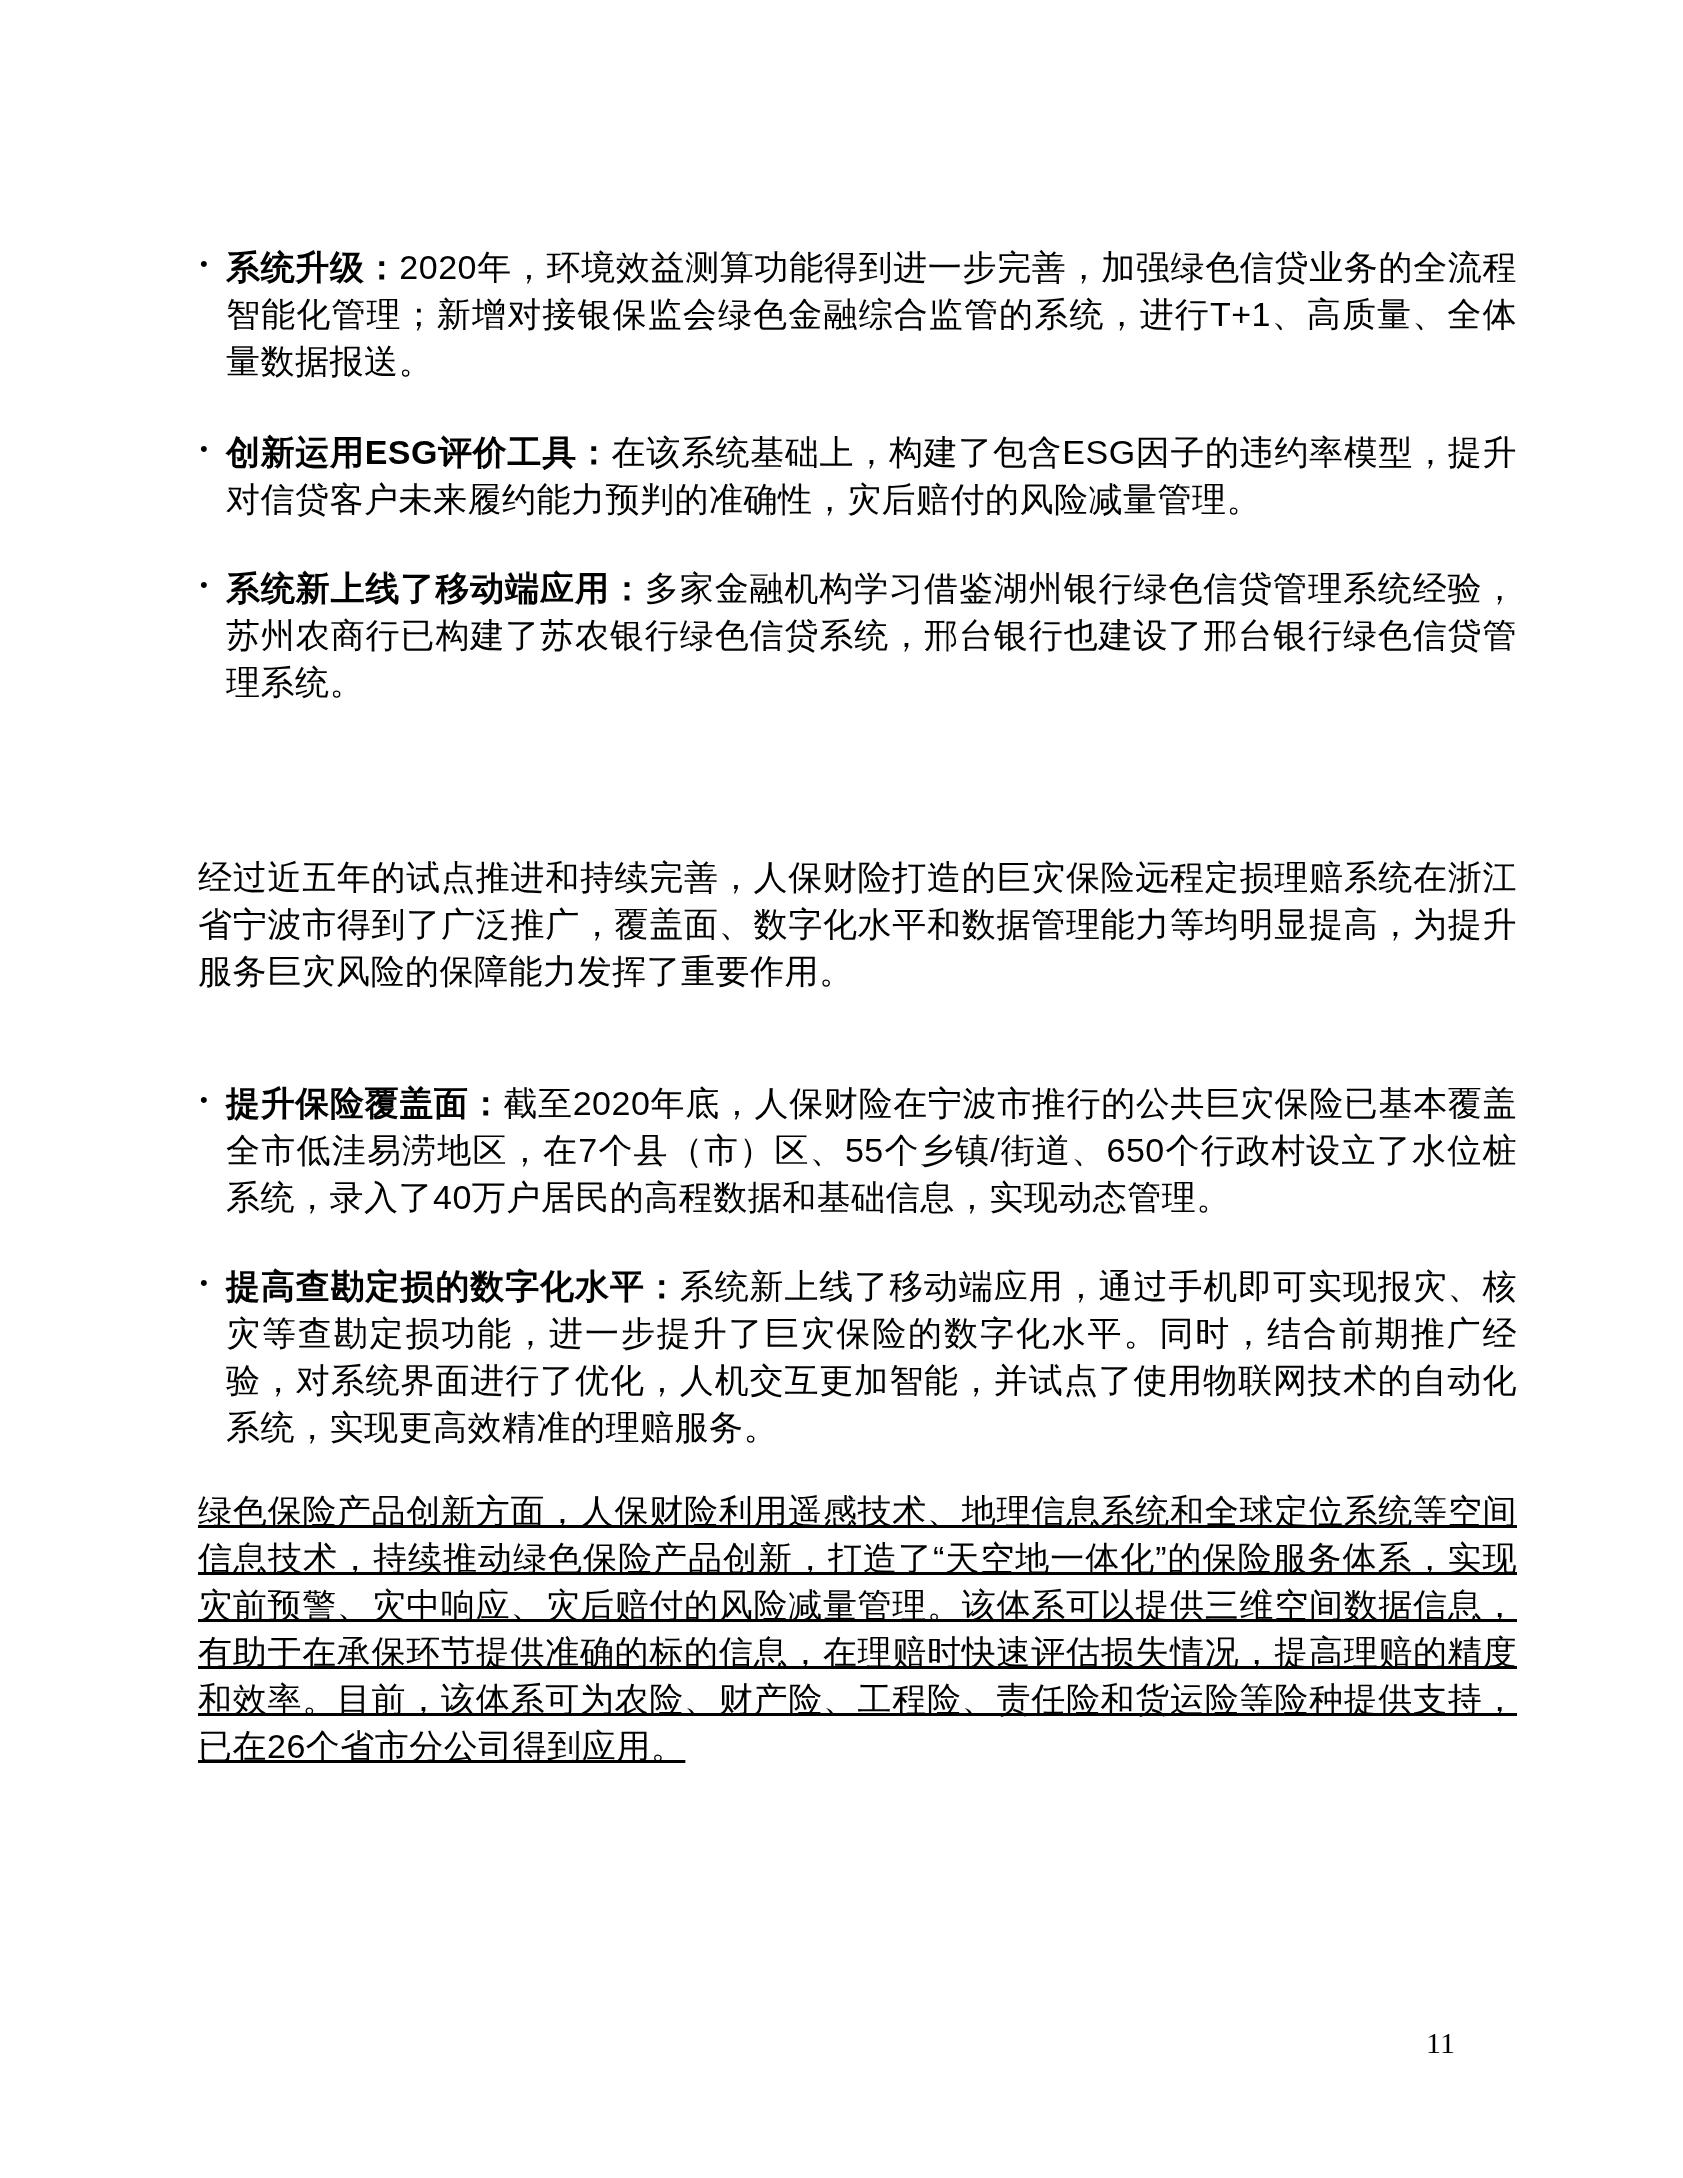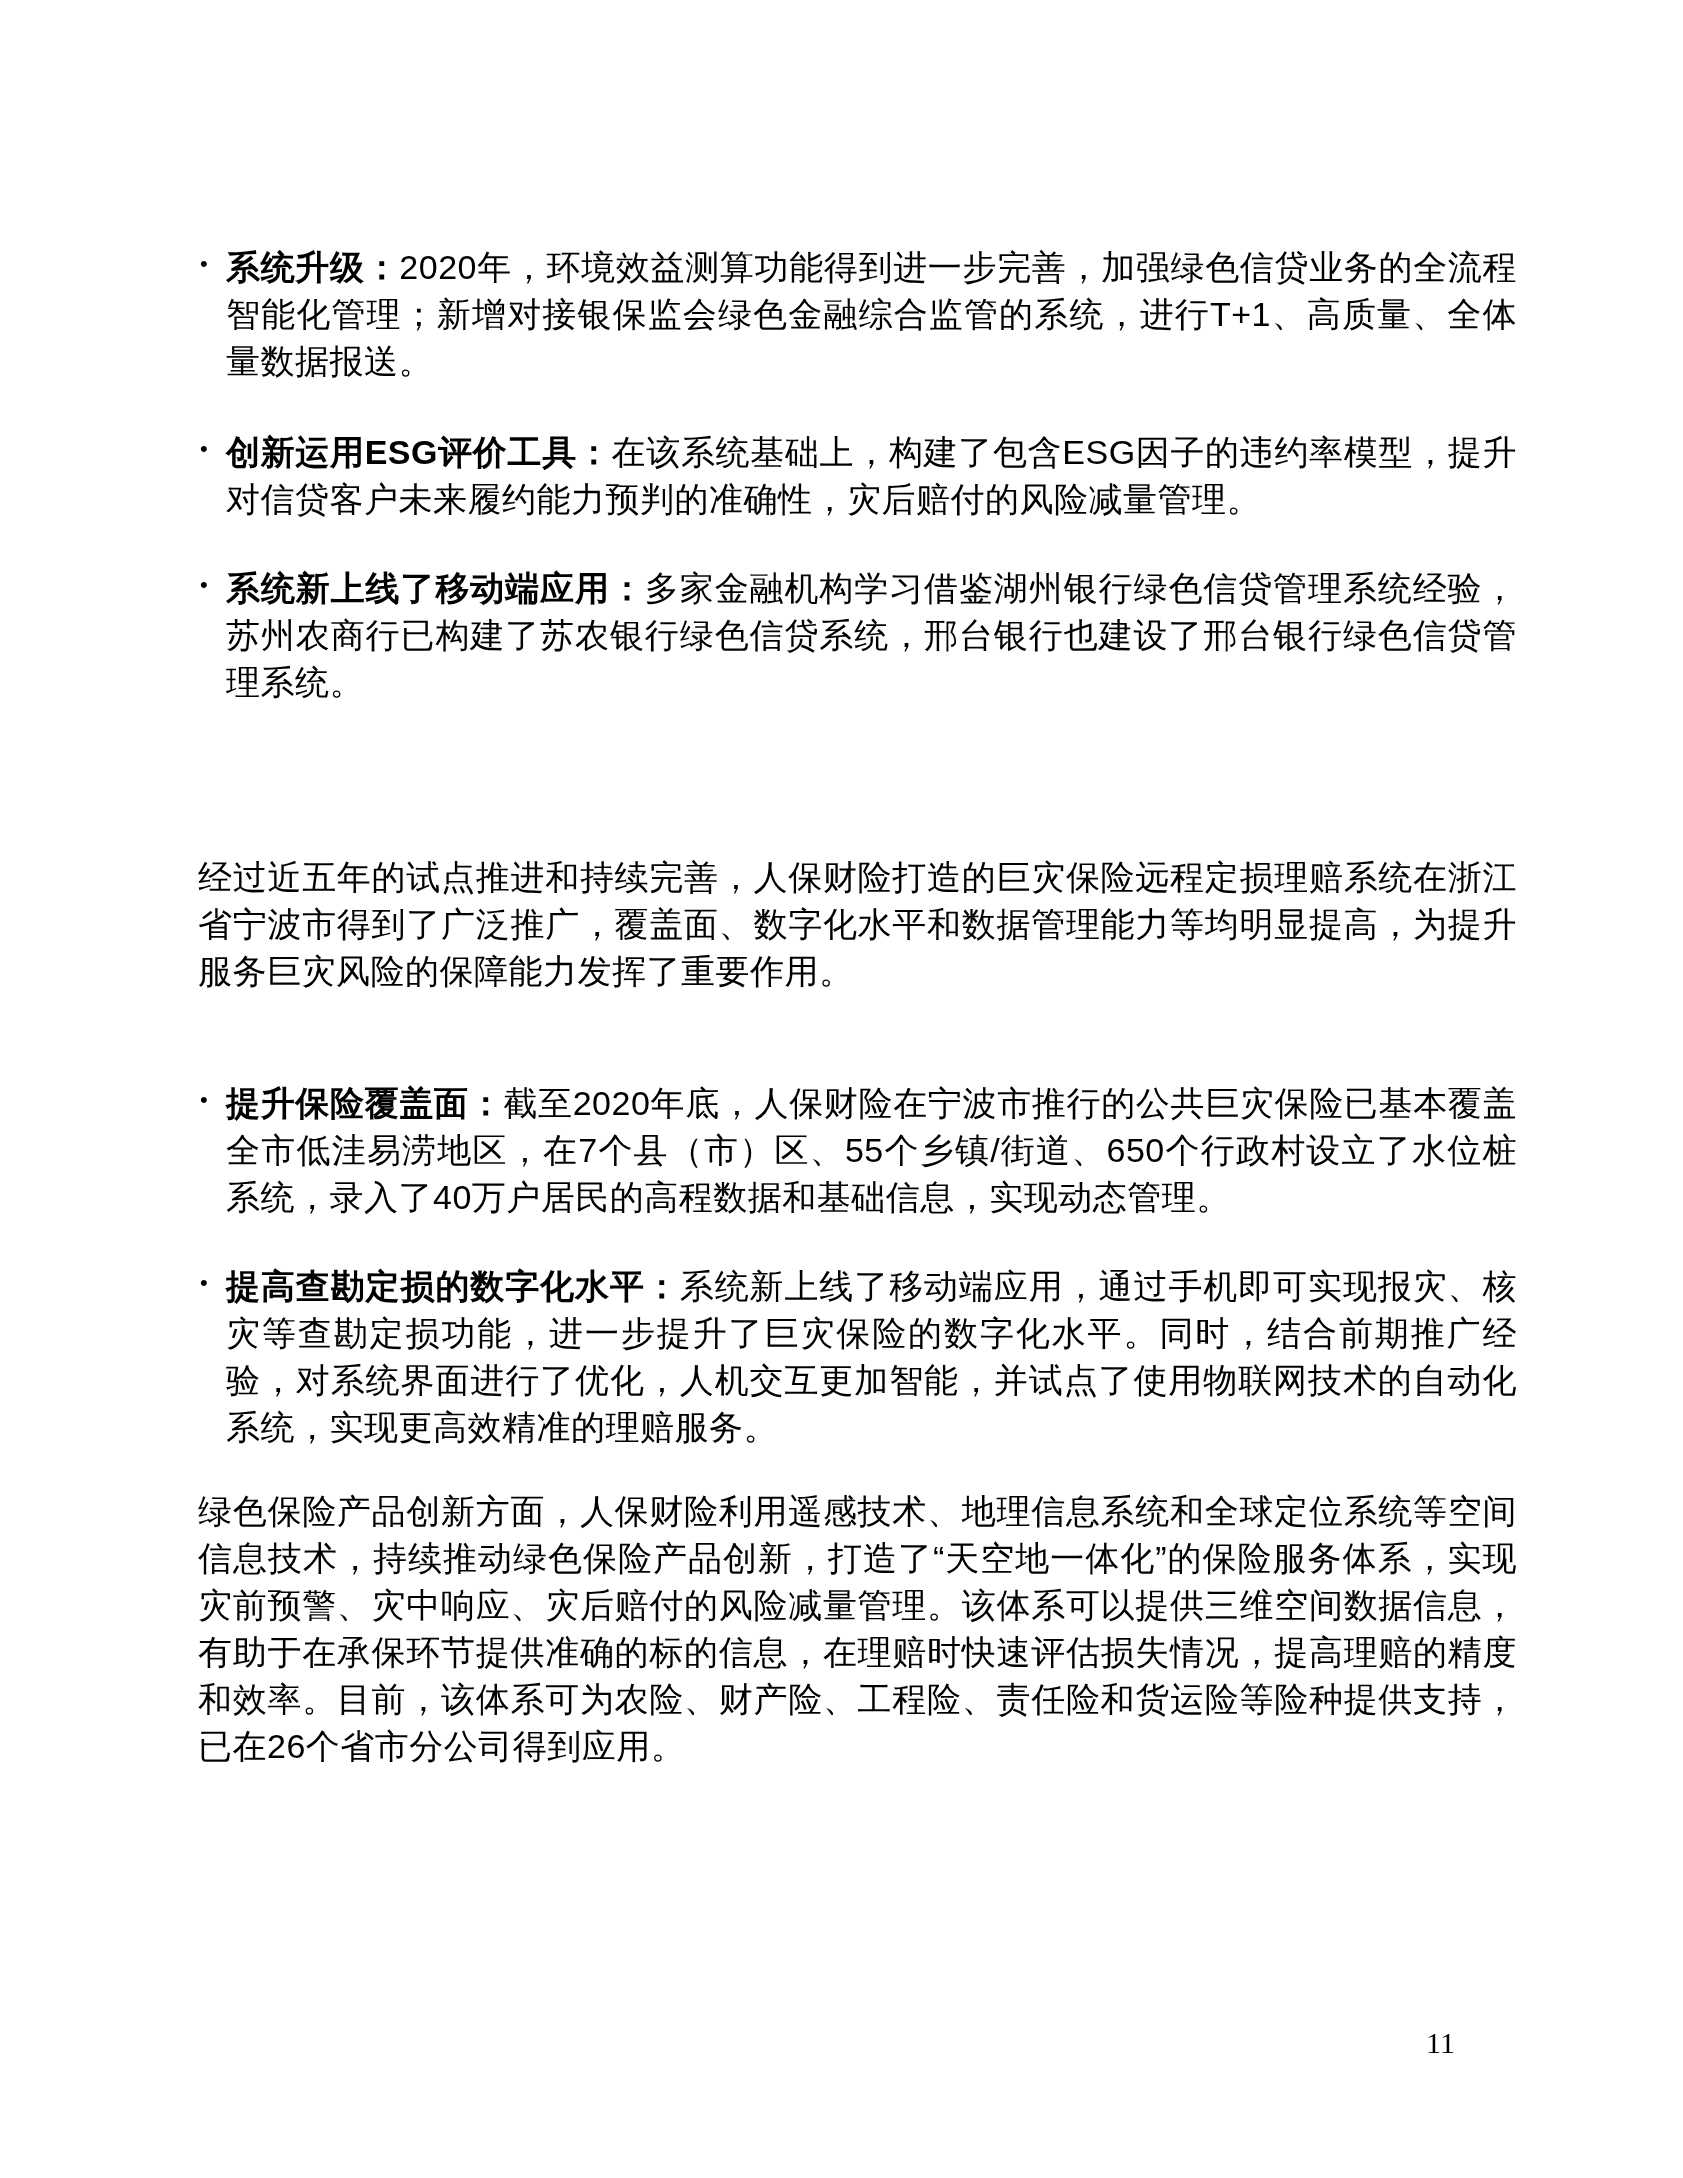--- a/index.html
+++ b/index.html
@@ -70,21 +70,21 @@
     white-space: nowrap;
   }
   
   #b1 { top: 244px; }
   #b2 { top: 429px; }
   #b3 { top: 565px; }
   #h1 { top: 743px; }
   #p1 { top: 854px; }
   #b4 { top: 1080px; }
   #b5 { top: 1263px; }
-  #p2 { top: 1488px; }
+  #p2 { top: 1488px; text-decoration: underline; }
 </style>
 </head>
 <body>
 
 <div class="page">
 
   <div id="b1" class="block bullet-item">
     <span class="bullet-marker">•</span><span class="lead">系统升级：</span><span>2020年，环境效益测算功能得到进一步完善，加强绿色信贷业务的全流程智能化管理；新增对接银保监会绿色金融综合监管的系统，进行T+1、高质量、全体量数据报送。</span>
   </div>
 

